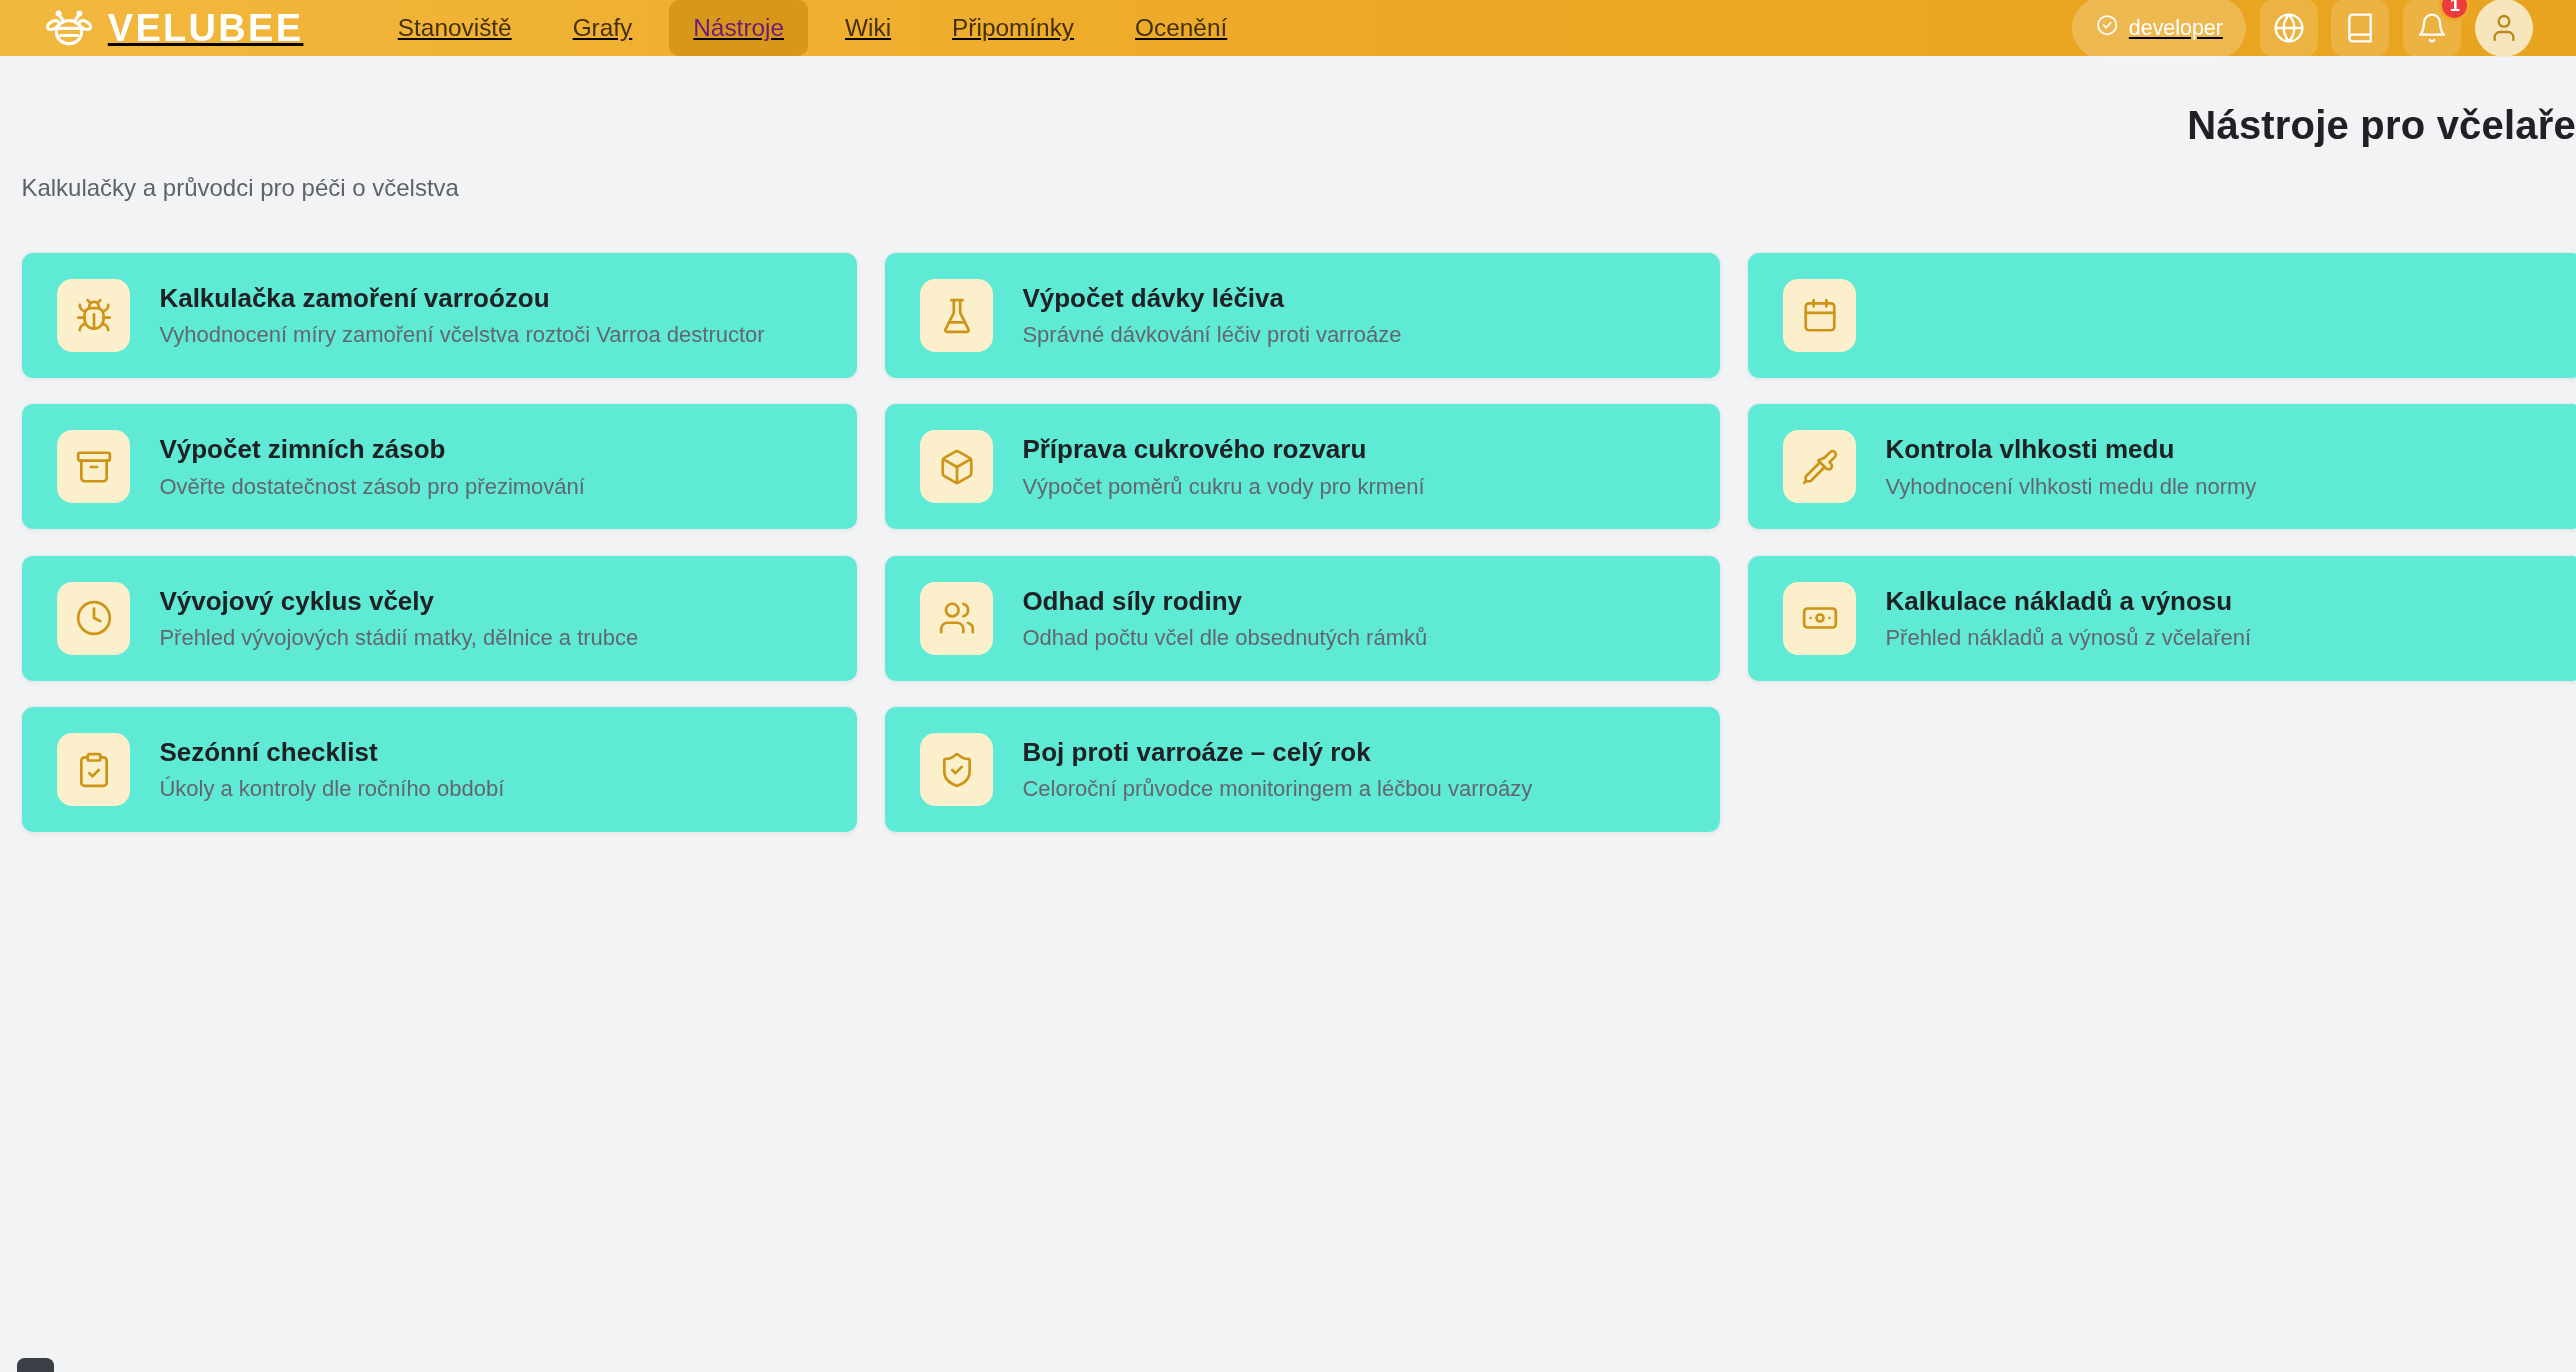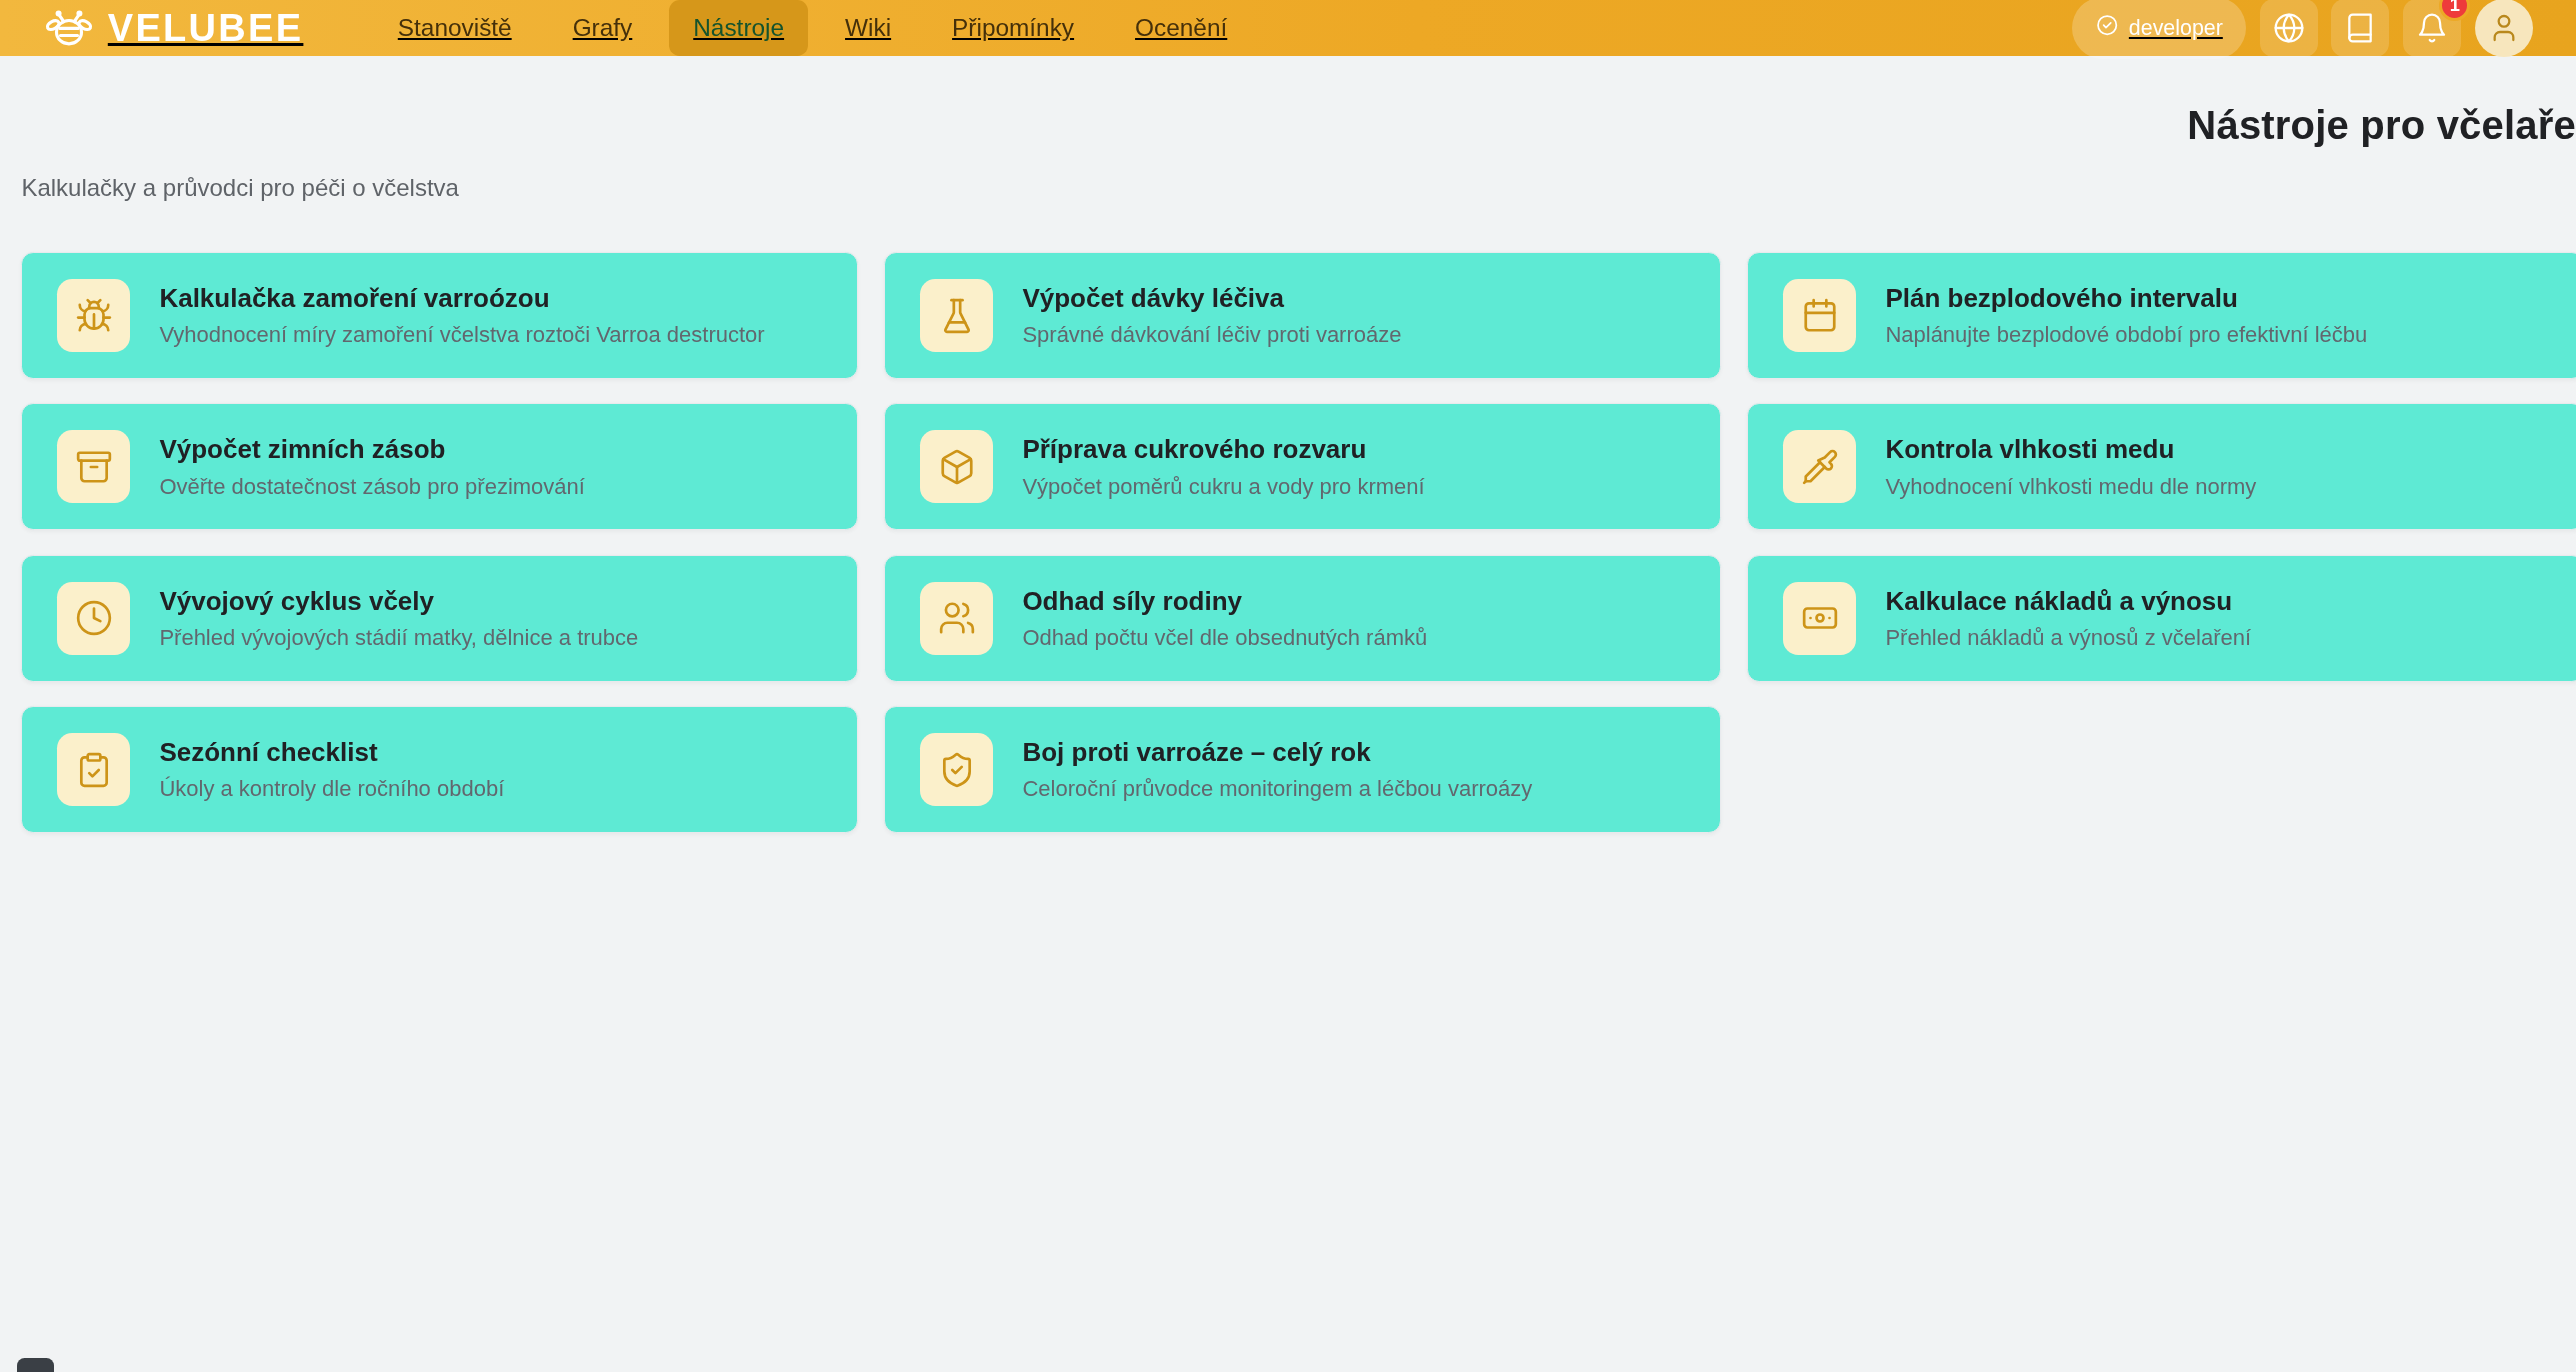--- a/index.html
+++ b/index.html
@@ -10,21 +10,21 @@
   .navbar { height:56px; width:100%; display:flex; align-items:center;
     padding:0 43px 0 44px; background:linear-gradient(90deg,#f2b83e 0%,#eda825 55%,#e8a41e 100%);
     position:relative; z-index:5;text-decoration:underline; }
   .brand { display:flex; align-items:center; gap:13.8px; color:#ffffff; cursor:pointer; }
   .brand-icon svg { width:50px; height:50px; display:block; }
   .brand-name { font-size:38px; font-weight:800; letter-spacing:2.3px; line-height:1; }
 
   .nav-items { display:flex; align-items:center; gap:12.2px; margin-left:70px; }
   .nav-item { font-size:24.4px; font-weight:500; color:#45300a; padding:13.8px 24.4px;
     border-radius:10.7px; cursor:pointer; white-space:nowrap; }
-  .nav-item.active { background:#d6971a; color:#14532d; }
+  .nav-item.active { background:#d6971a; color:#701a75; }
 
   .nav-right { margin-left:auto; display:flex; align-items:center; gap:13.8px; }
   .role-pill { display:flex; align-items:center; gap:9.2px; background:rgba(255,255,255,0.22);
     color:#fff; border-radius:763px; padding:16px 23px; font-size:21.4px; cursor:pointer; }
   .role-pill svg { width:24.4px; height:24.4px; }
   .icon-btn { width:58px; height:58px; border-radius:13.8px; background:rgba(255,255,255,0.16);
     display:flex; align-items:center; justify-content:center; color:#fff; position:relative;
     cursor:pointer; flex:0 0 auto; }
   .icon-btn svg { width:32px; height:32px; }
   .icon-btn.avatar { border-radius:50%; background:#f7e6bd; color:#b9881c; }
@@ -151,24 +151,20 @@
           <div class="card-sub">Správné dávkování léčiv proti varroáze</div>
         </div>
       </article>
       <article class="card">
         <div class="card-icon">
           <svg viewBox="0 0 24 24" fill="none" stroke="currentColor" stroke-width="1.7" stroke-linecap="round" stroke-linejoin="round">
             <rect x="3" y="4" width="18" height="17" rx="2"></rect>
             <path d="M16 2v4M8 2v4M3 10h18"></path>
           </svg>
         </div>
-        <div class="card-text">
-          <div class="card-title">Plán bezplodového intervalu</div>
-          <div class="card-sub">Naplánujte bezplodové období pro efektivní léčbu</div>
-        </div>
       </article>
       <article class="card">
         <div class="card-icon">
           <svg viewBox="0 0 24 24" fill="none" stroke="currentColor" stroke-width="1.7" stroke-linecap="round" stroke-linejoin="round">
             <rect x="2" y="3" width="20" height="5" rx="1"></rect>
             <path d="M4 8v11a2 2 0 0 0 2 2h12a2 2 0 0 0 2-2V8"></path>
             <path d="M10 12h4"></path>
           </svg>
         </div>
         <div class="card-text">

